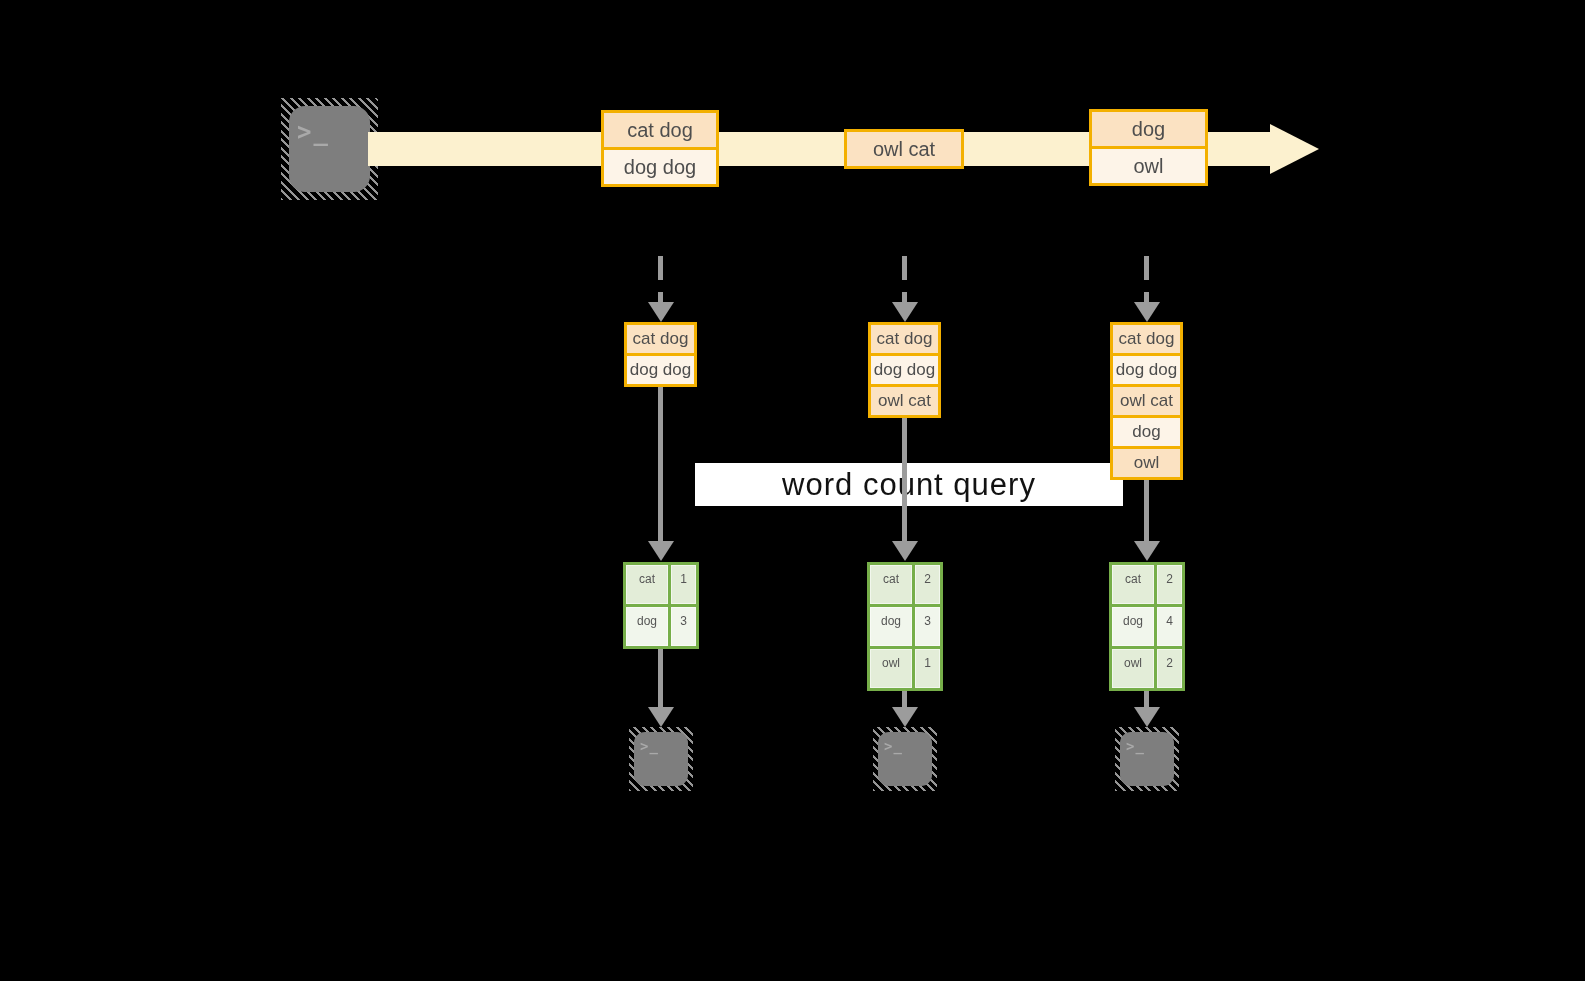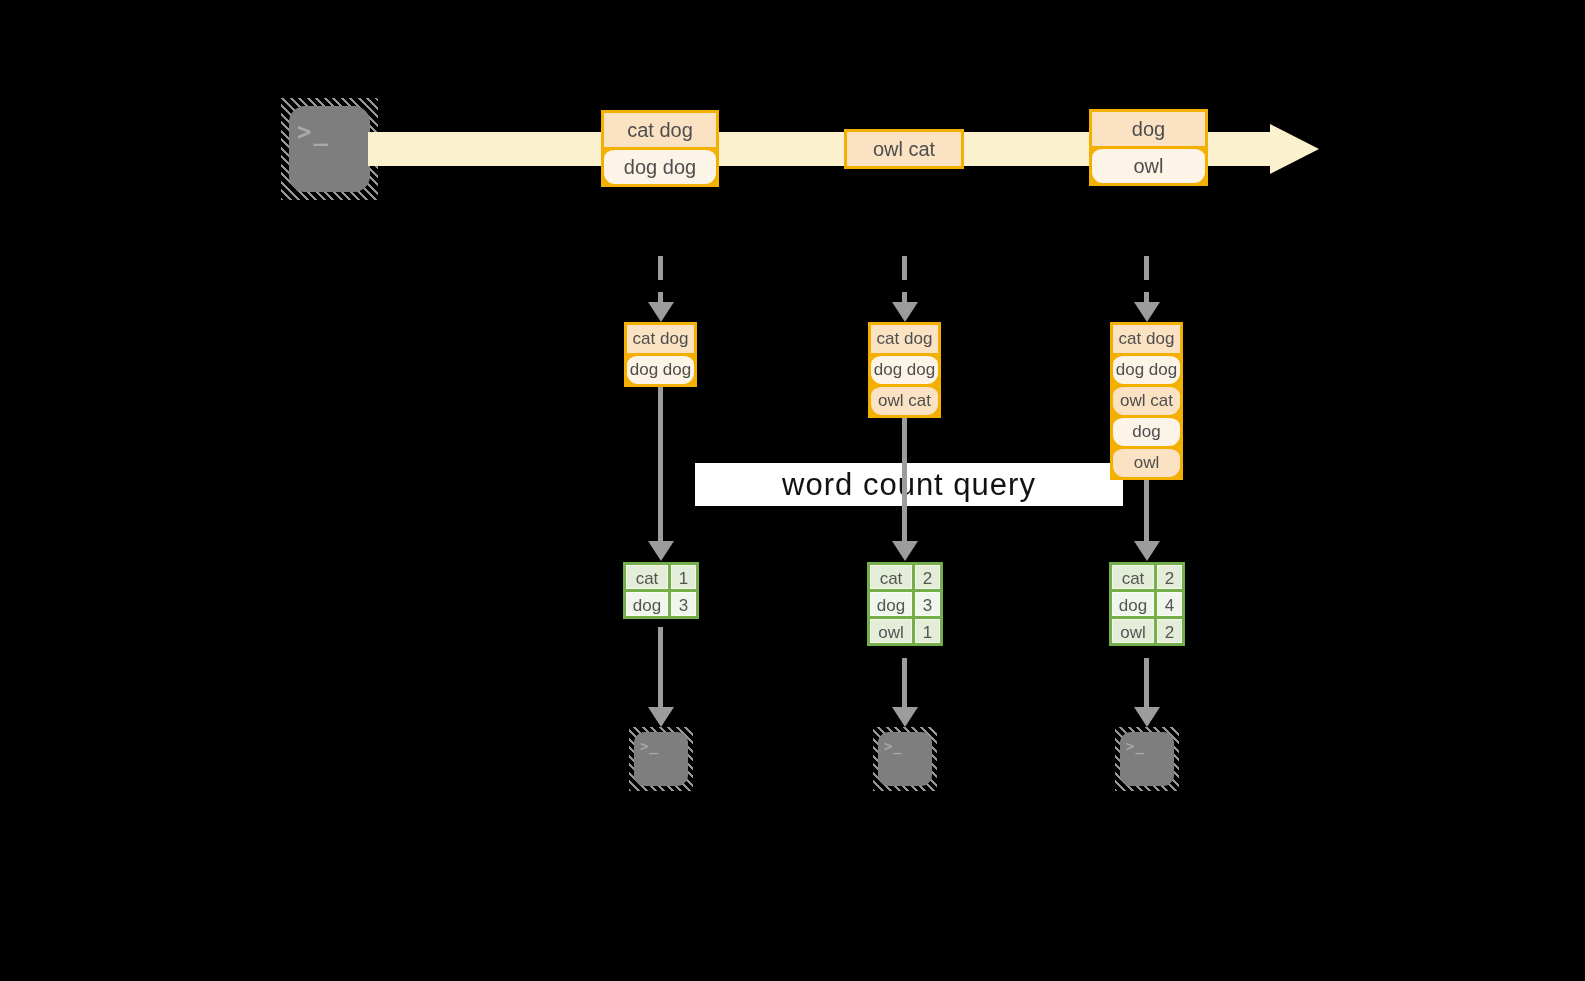--- a/index.html
+++ b/index.html
@@ -44,21 +44,21 @@
   .obox{
     position:absolute;border:3px solid var(--orange,#F3B000);
     box-sizing:border-box;z-index:4;background:var(--orange,#F3B000);
   }
   .obox .cell{
     text-align:center;color:var(--cell_text,#4E4E4E);
     overflow:hidden;white-space:nowrap;
   }
   .msg .cell{height:34px;line-height:34px;font-size:20px;}
   .stk .cell{height:28px;line-height:28px;font-size:17px;}
-  .obox .cell + .cell{border-top:3px solid var(--orange,#F3B000);border-radius:11px;}
+  .obox .cell + .cell{border-top:3px solid var(--orange,#F3B000);}
   .alt-a{background:var(--peach,#FBE2C2);}
   .alt-b{background:var(--cream,#FDF4E8);}
 
   
   .dashline{
     position:absolute;width:5px;
     background:repeating-linear-gradient(180deg,
       var(--gray,#9C9C9C) 0 24px, rgba(0,0,0,0) 24px 36px);
     z-index:3;
   }
@@ -80,21 +80,21 @@
   }
 
   
   .gtable{
     position:absolute;border:3px solid var(--green,#76AE49);
     box-sizing:border-box;background:var(--green,#76AE49);z-index:4;width:76px;
   }
   .grow{display:flex;}
   .grow + .grow{border-top:3px solid var(--green,#76AE49);}
   .grow .gcell{
-    height:24px;line-height:28px;font-size:17px;text-align:center;
+    height:39px;line-height:28px;font-size:12px;text-align:center;
     color:var(--table_text,#555555);box-shadow:inset 0 0 0 1px rgba(255,255,255,.55);
   }
   .gcell.word{flex:1;}
   .gcell.num{width:25px;border-left:3px solid var(--green,#76AE49);}
   .ga .gcell{background:var(--green_cell_dark,#E3EDD8);}
   .gb .gcell{background:var(--green_cell_light,#F1F6EC);}
 </style>
 </head>
 <body>
 

